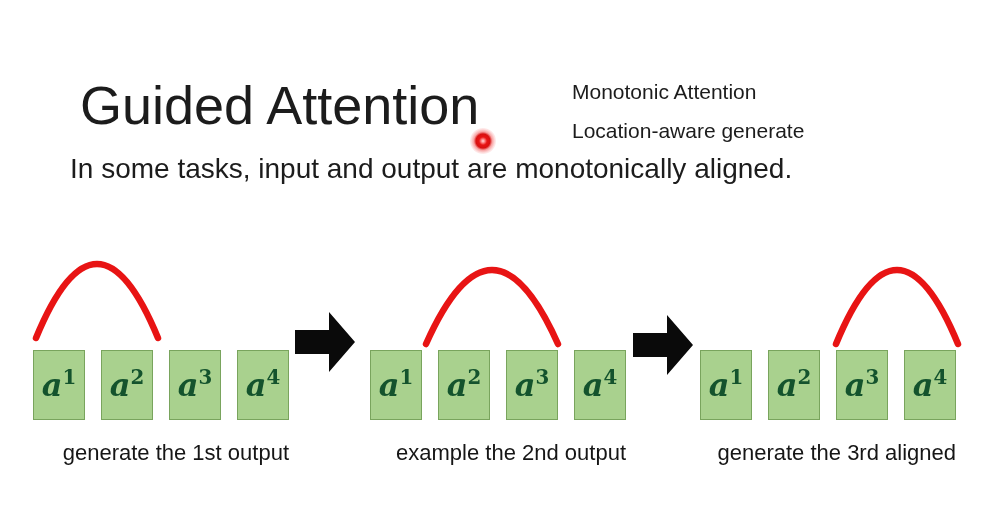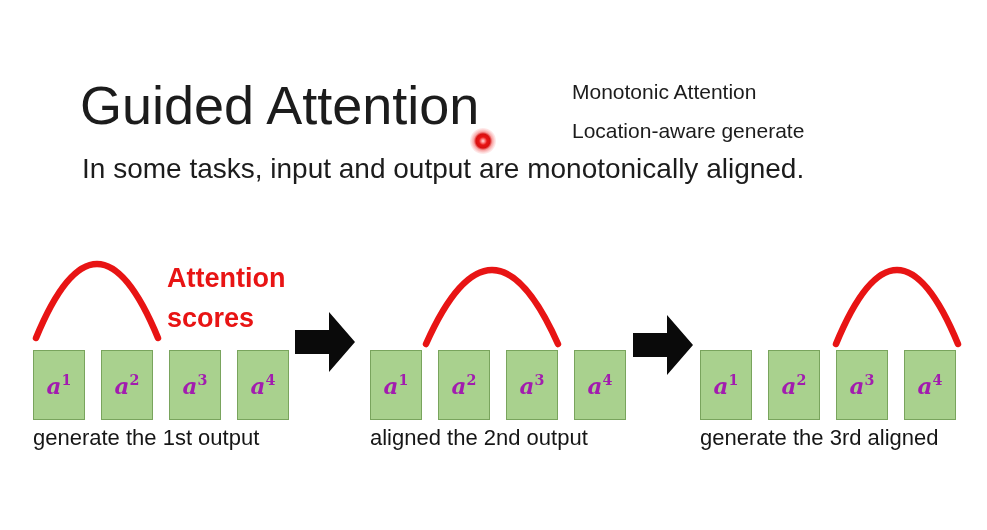--- a/index.html
+++ b/index.html
@@ -54,21 +54,21 @@
     position: absolute;
     left: 572px;
     top: 72px;
     font-size: 21px;
     line-height: 39px;
     color: var(--text-primary);
   }
 
   .body-text {
     position: absolute;
-    left: 82px;
+    left: 70px;
     top: 150px;
     font-size: 28px;
     line-height: 38px;
     color: var(--text-primary);
   }
 
   .attn-label {
     position: absolute;
     left: 167px;
     top: 258px;
@@ -104,36 +104,36 @@
     width: 52px;
     height: 70px;
     background: var(--box-fill);
     border: 1.5px solid var(--box-border);
     display: flex;
     align-items: center;
     justify-content: center;
   }
   .vec-label {
     font-family: "DejaVu Serif", serif;
-    font-size: 23px;
-    color: #a21caf;
+    font-size: 32px;
+    color: #14532d;
     white-space: nowrap;
   }
   .vec-label .base { font-style: italic; font-weight: 700; }
   .vec-label sup {
     font-style: normal;
     font-weight: 700;
     font-size: 0.62em;
     vertical-align: super;
     line-height: 0;
   }
 
   .caption {
-    margin-top: 5px;
-    text-align: left;
+    margin-top: 20px;
+    text-align: right;
     font-size: 22px;
     color: #161616;
     white-space: nowrap;
   }
 </style>
 </head>
 <body>
 
 <div class="slide">
 
@@ -143,24 +143,20 @@
 
   <div class="hdr-right">
     <div>Monotonic Attention</div>
     <div>Location-aware generate</div>
   </div>
 
   <div class="body-text">
     <div>In some tasks, input and output are monotonically aligned.</div>
   </div>
 
-  <div class="attn-label">
-    <div>Attention</div>
-    <div>scores</div>
-  </div>
 
   <svg class="curve curve-1" viewBox="0 0 134 92" aria-hidden="true">
     <path d="M 6 86 Q 67 -62 128 86"></path>
   </svg>
   <svg class="curve curve-2" viewBox="0 0 144 92" aria-hidden="true">
     <path d="M 6 86 Q 72 -62 138 86"></path>
   </svg>
   <svg class="curve curve-3" viewBox="0 0 134 92" aria-hidden="true">
     <path d="M 6 86 Q 67 -62 128 86"></path>
   </svg>
@@ -198,21 +194,21 @@
       <div class="vec-box">
         <span class="vec-label"><span class="base">a</span><sup>2</sup></span>
       </div>
       <div class="vec-box">
         <span class="vec-label"><span class="base">a</span><sup>3</sup></span>
       </div>
       <div class="vec-box">
         <span class="vec-label"><span class="base">a</span><sup>4</sup></span>
       </div>
     </div>
-    <div class="caption">aligned the 2nd output</div>
+    <div class="caption">example the 2nd output</div>
   </div>
 
   <div class="group group-3">
     <div class="boxes">
       <div class="vec-box">
         <span class="vec-label"><span class="base">a</span><sup>1</sup></span>
       </div>
       <div class="vec-box">
         <span class="vec-label"><span class="base">a</span><sup>2</sup></span>
       </div>

